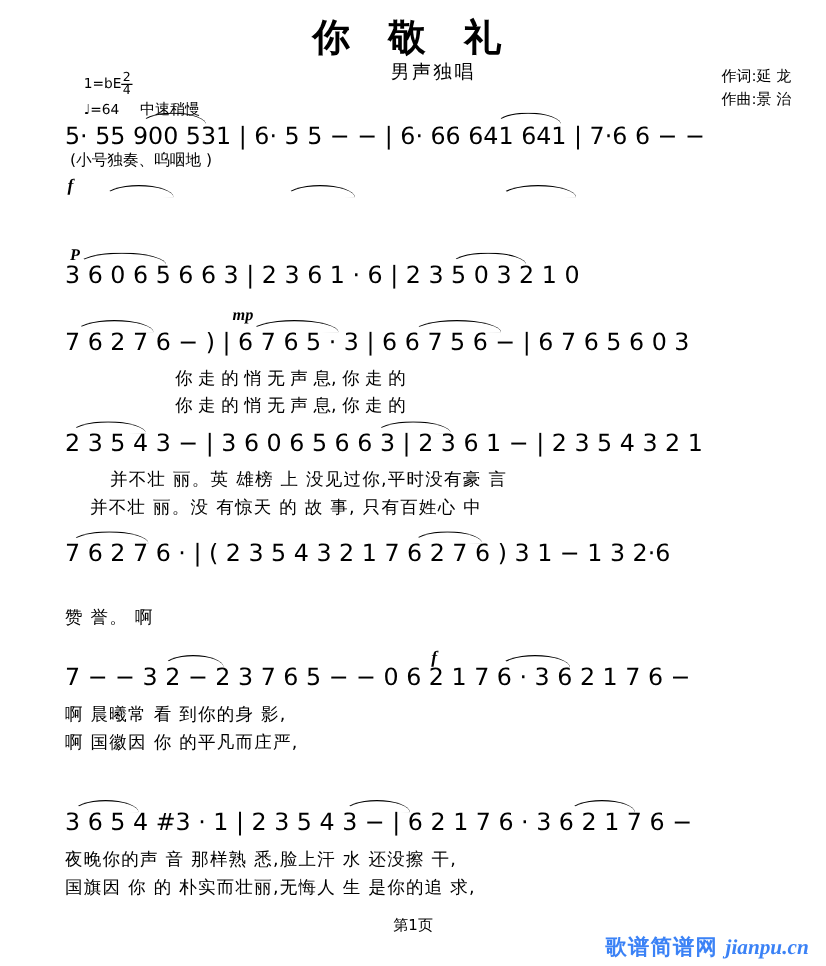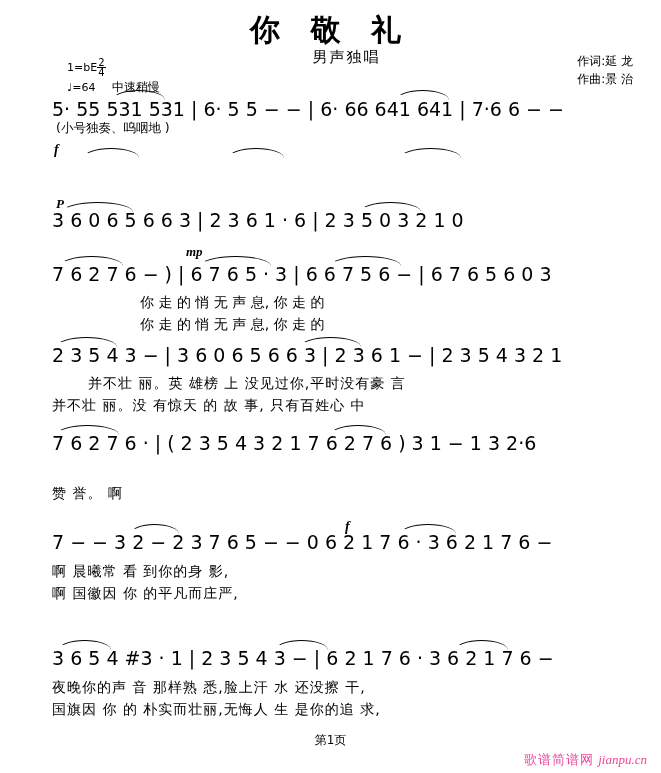--- a/index.html
+++ b/index.html
@@ -90,22 +90,23 @@
     border-radius:50%/100% 100% 0 0;
     height:9px;
   }
   .pagenum{
     position:absolute;bottom:24px;left:0;width:661px;
     text-align:center;font-size:12px;
     font-family:"DejaVu Sans", sans-serif;
   }
   .watermark{
     position:absolute;bottom:4px;right:14px;
-    font-size:13px;color:#ec4899;
+    font-size:17px;color:#3b82f6;
     font-family:"DejaVu Sans", sans-serif;
+    font-weight:bold;
   }
   .watermark .cn{letter-spacing:1px;}
   .watermark .en{font-family:"Liberation Serif",serif;font-style:italic;}
 </style>
 </head>
 <body>
 
 <div class="page">
 
   <div class="title">你 敬 礼</div>
@@ -117,36 +118,36 @@
   </div>
 
   <div class="keyblock">
     <div class="kline">
       <span>1=</span><span>bE</span><span class="frac"><span class="num">2</span><span class="den">4</span></span>
     </div>
     <div class="kline" style="margin-top:4px;">♩=64</div>
   </div>
   <div class="tempo">中速稍慢</div>
 
-  <div class="note-row" style="top:98px;">5·  55 531  531 | 6· 5 5 − −  | 6· 66 641  641 | 7·6 6 − −</div>
+  <div class="note-row" style="top:98px;">5·  55 900  531 | 6· 5 5 − −  | 6· 66 641  641 | 7·6 6 − −</div>
   <div class="paren-note" style="top:120px;left:56px;">(小号独奏、呜咽地 )</div>
 
   <div class="mark" style="top:142px;left:54px;">f</div>
 
   <div class="mark" style="top:196px;left:56px;font-size:13px;">P</div>
   <div class="note-row" style="top:209px;">3 6 0 6 5 6 6 3 | 2  3 6 1 · 6 | 2 3 5 0     3 2 1 0</div>
 
   <div class="mark" style="top:244px;left:186px;font-size:13px;">mp</div>
   <div class="note-row" style="top:263px;">7 6 2 7 6 − ) | 6  7 6 5 · 3 | 6 6 7 5 6 − | 6 7 6 5 6 0 3</div>
   <div class="lyric-row" style="top:294px;left:140px;">你    走 的 悄 无 声 息,  你   走   的</div>
   <div class="lyric-row" style="top:316px;left:140px;">你    走 的 悄 无 声 息,  你   走   的</div>
 
   <div class="note-row" style="top:344px;">2 3 5 4 3 − | 3 6 0 6 5 6 6 3 | 2 3 6 1 − | 2 3 5 4 3 2 1</div>
   <div class="lyric-row" style="top:375px;letter-spacing:1px;margin-left:36px;">并不壮 丽。英    雄榜  上   没见过你,平时没有豪   言</div>
-  <div class="lyric-row" style="top:397px;letter-spacing:1px;">并不壮 丽。没    有惊天 的 故    事, 只有百姓心   中</div>
+  <div class="lyric-row" style="top:397px;letter-spacing:1px;margin-left:20px;">并不壮 丽。没    有惊天 的 故    事, 只有百姓心   中</div>
 
   <div class="note-row" style="top:432px;">7 6 2 7 6 · | ( 2 3 5 4 3 2 1   7 6 2 7 6 ) 3 1 − 1 3 2·6</div>
   <div class="lyric-row" style="top:485px;letter-spacing:1px;">赞    誉。                                           啊</div>
 
   <div class="mark" style="top:519px;left:345px;">f</div>
   <div class="note-row" style="top:531px;">7 − − 3 2 − 2 3 7 6 5 − − 0  6 2 1 7 6 · 3 6 2 1 7 6 −</div>
   <div class="lyric-row" style="top:563px;letter-spacing:1px;">啊                    晨曦常 看 到你的身  影,</div>
   <div class="lyric-row" style="top:585px;letter-spacing:1px;">啊                    国徽因 你 的平凡而庄严,</div>
 
   <div class="note-row" style="top:647px;">3 6 5 4 #3 · 1 | 2 3 5 4 3 − | 6 2 1 7 6 · 3 6 2 1 7 6 −</div>

